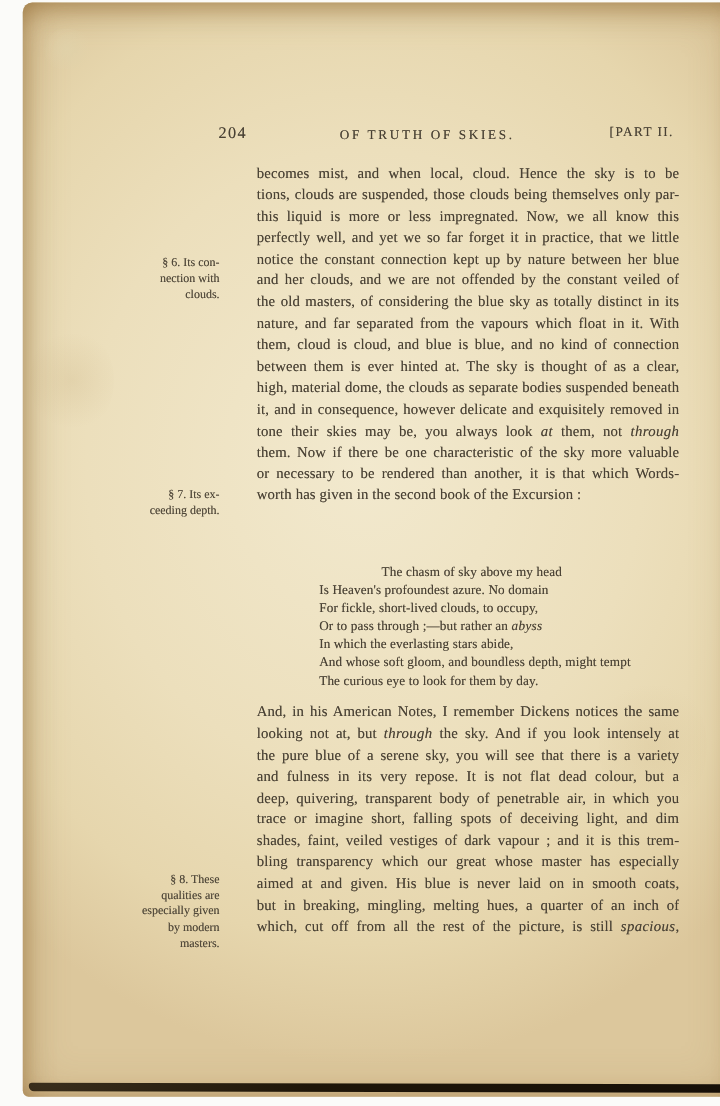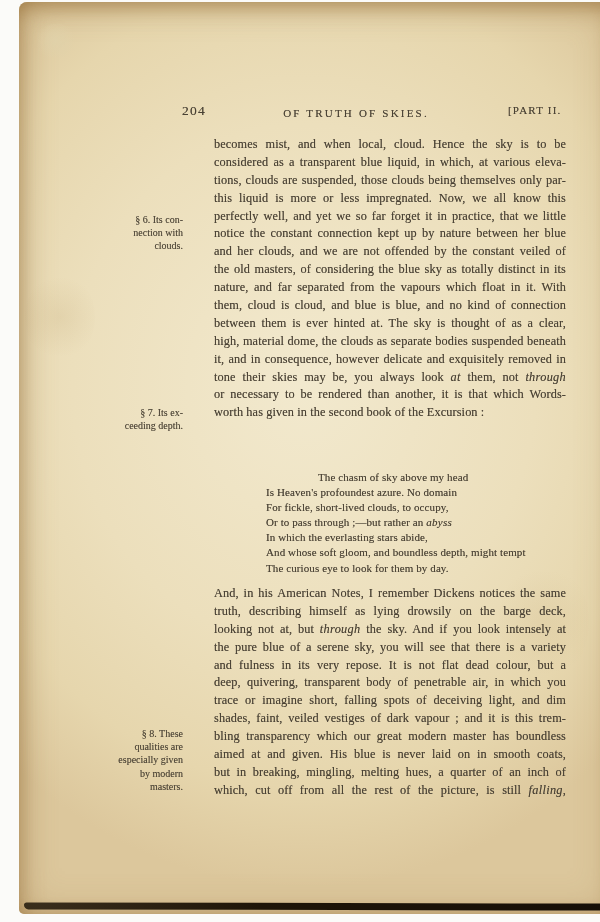--- a/index.html
+++ b/index.html
@@ -66,57 +66,56 @@
     <div class="mnote note8">
       <div class="nline">§ 8. These</div>
       <div class="nline">qualities are</div>
       <div class="nline">especially given</div>
       <div class="nline">by modern</div>
       <div class="nline">masters.</div>
     </div>
 
     <div class="bodycol para1 ink">
       <div class="bline">becomes mist, and when local, cloud.  Hence the sky is to be</div>
-      <div class="bline">considered as a transparent blue liquid, in which, at various eleva-</div>
       <div class="bline">tions, clouds are suspended, those clouds being themselves only par-</div>
       <div class="bline">this liquid is more or less impregnated.  Now, we all know this</div>
       <div class="bline">perfectly well, and yet we so far forget it in practice, that we little</div>
       <div class="bline">notice the constant connection kept up by nature between her blue</div>
       <div class="bline">and her clouds, and we are not offended by the constant veiled of</div>
       <div class="bline">the old masters, of considering the blue sky as totally distinct in its</div>
       <div class="bline">nature, and far separated from the vapours which float in it.  With</div>
       <div class="bline">them, cloud is cloud, and blue is blue, and no kind of connection</div>
       <div class="bline">between them is ever hinted at.  The sky is thought of as a clear,</div>
       <div class="bline">high, material dome, the clouds as separate bodies suspended beneath</div>
       <div class="bline">it, and in consequence, however delicate and exquisitely removed in</div>
       <div class="bline">tone their skies may be, you always look <i>at</i> them, not <i>through</i></div>
+      <div class="bline">them.  Now if there be one characteristic of the sky more valuable</div>
       <div class="bline">or necessary to be rendered than another, it is that which Words-</div>
       <div class="bline left">worth has given in the second book of the Excursion :</div>
     </div>
 
     <div class="poem ink">
       <div class="pline indent">The chasm of sky above my head</div>
       <div class="pline">Is Heaven's profoundest azure.  No domain</div>
       <div class="pline">For fickle, short-lived clouds, to occupy,</div>
       <div class="pline">Or to pass through ;—but rather an <i>abyss</i></div>
       <div class="pline">In which the everlasting stars abide,</div>
       <div class="pline">And whose soft gloom, and boundless depth, might tempt</div>
       <div class="pline">The curious eye to look for them by day.</div>
     </div>
 
     <div class="bodycol para2 ink">
       <div class="bline">And, in his American Notes, I remember Dickens notices the same</div>
-      <div class="bline">truth, describing himself as lying drowsily on the barge deck,</div>
       <div class="bline">looking not at, but <i>through</i> the sky.  And if you look intensely at</div>
       <div class="bline">the pure blue of a serene sky, you will see that there is a variety</div>
       <div class="bline">and fulness in its very repose.  It is not flat dead colour, but a</div>
       <div class="bline">deep, quivering, transparent body of penetrable air, in which you</div>
       <div class="bline">trace or imagine short, falling spots of deceiving light, and dim</div>
       <div class="bline">shades, faint, veiled vestiges of dark vapour ; and it is this trem-</div>
-      <div class="bline">bling transparency which our great modern master has boundless</div>
+      <div class="bline">bling transparency which our great whose master has especially</div>
       <div class="bline">aimed at and given.  His blue is never laid on in smooth coats,</div>
       <div class="bline">but in breaking, mingling, melting hues, a quarter of an inch of</div>
-      <div class="bline">which, cut off from all the rest of the picture, is still <i>falling</i>,</div>
+      <div class="bline">which, cut off from all the rest of the picture, is still <i>spacious</i>,</div>
     </div>
 
     <div class="bottom-edge"></div>
   </div>
 </div>
 
 </body></html>

